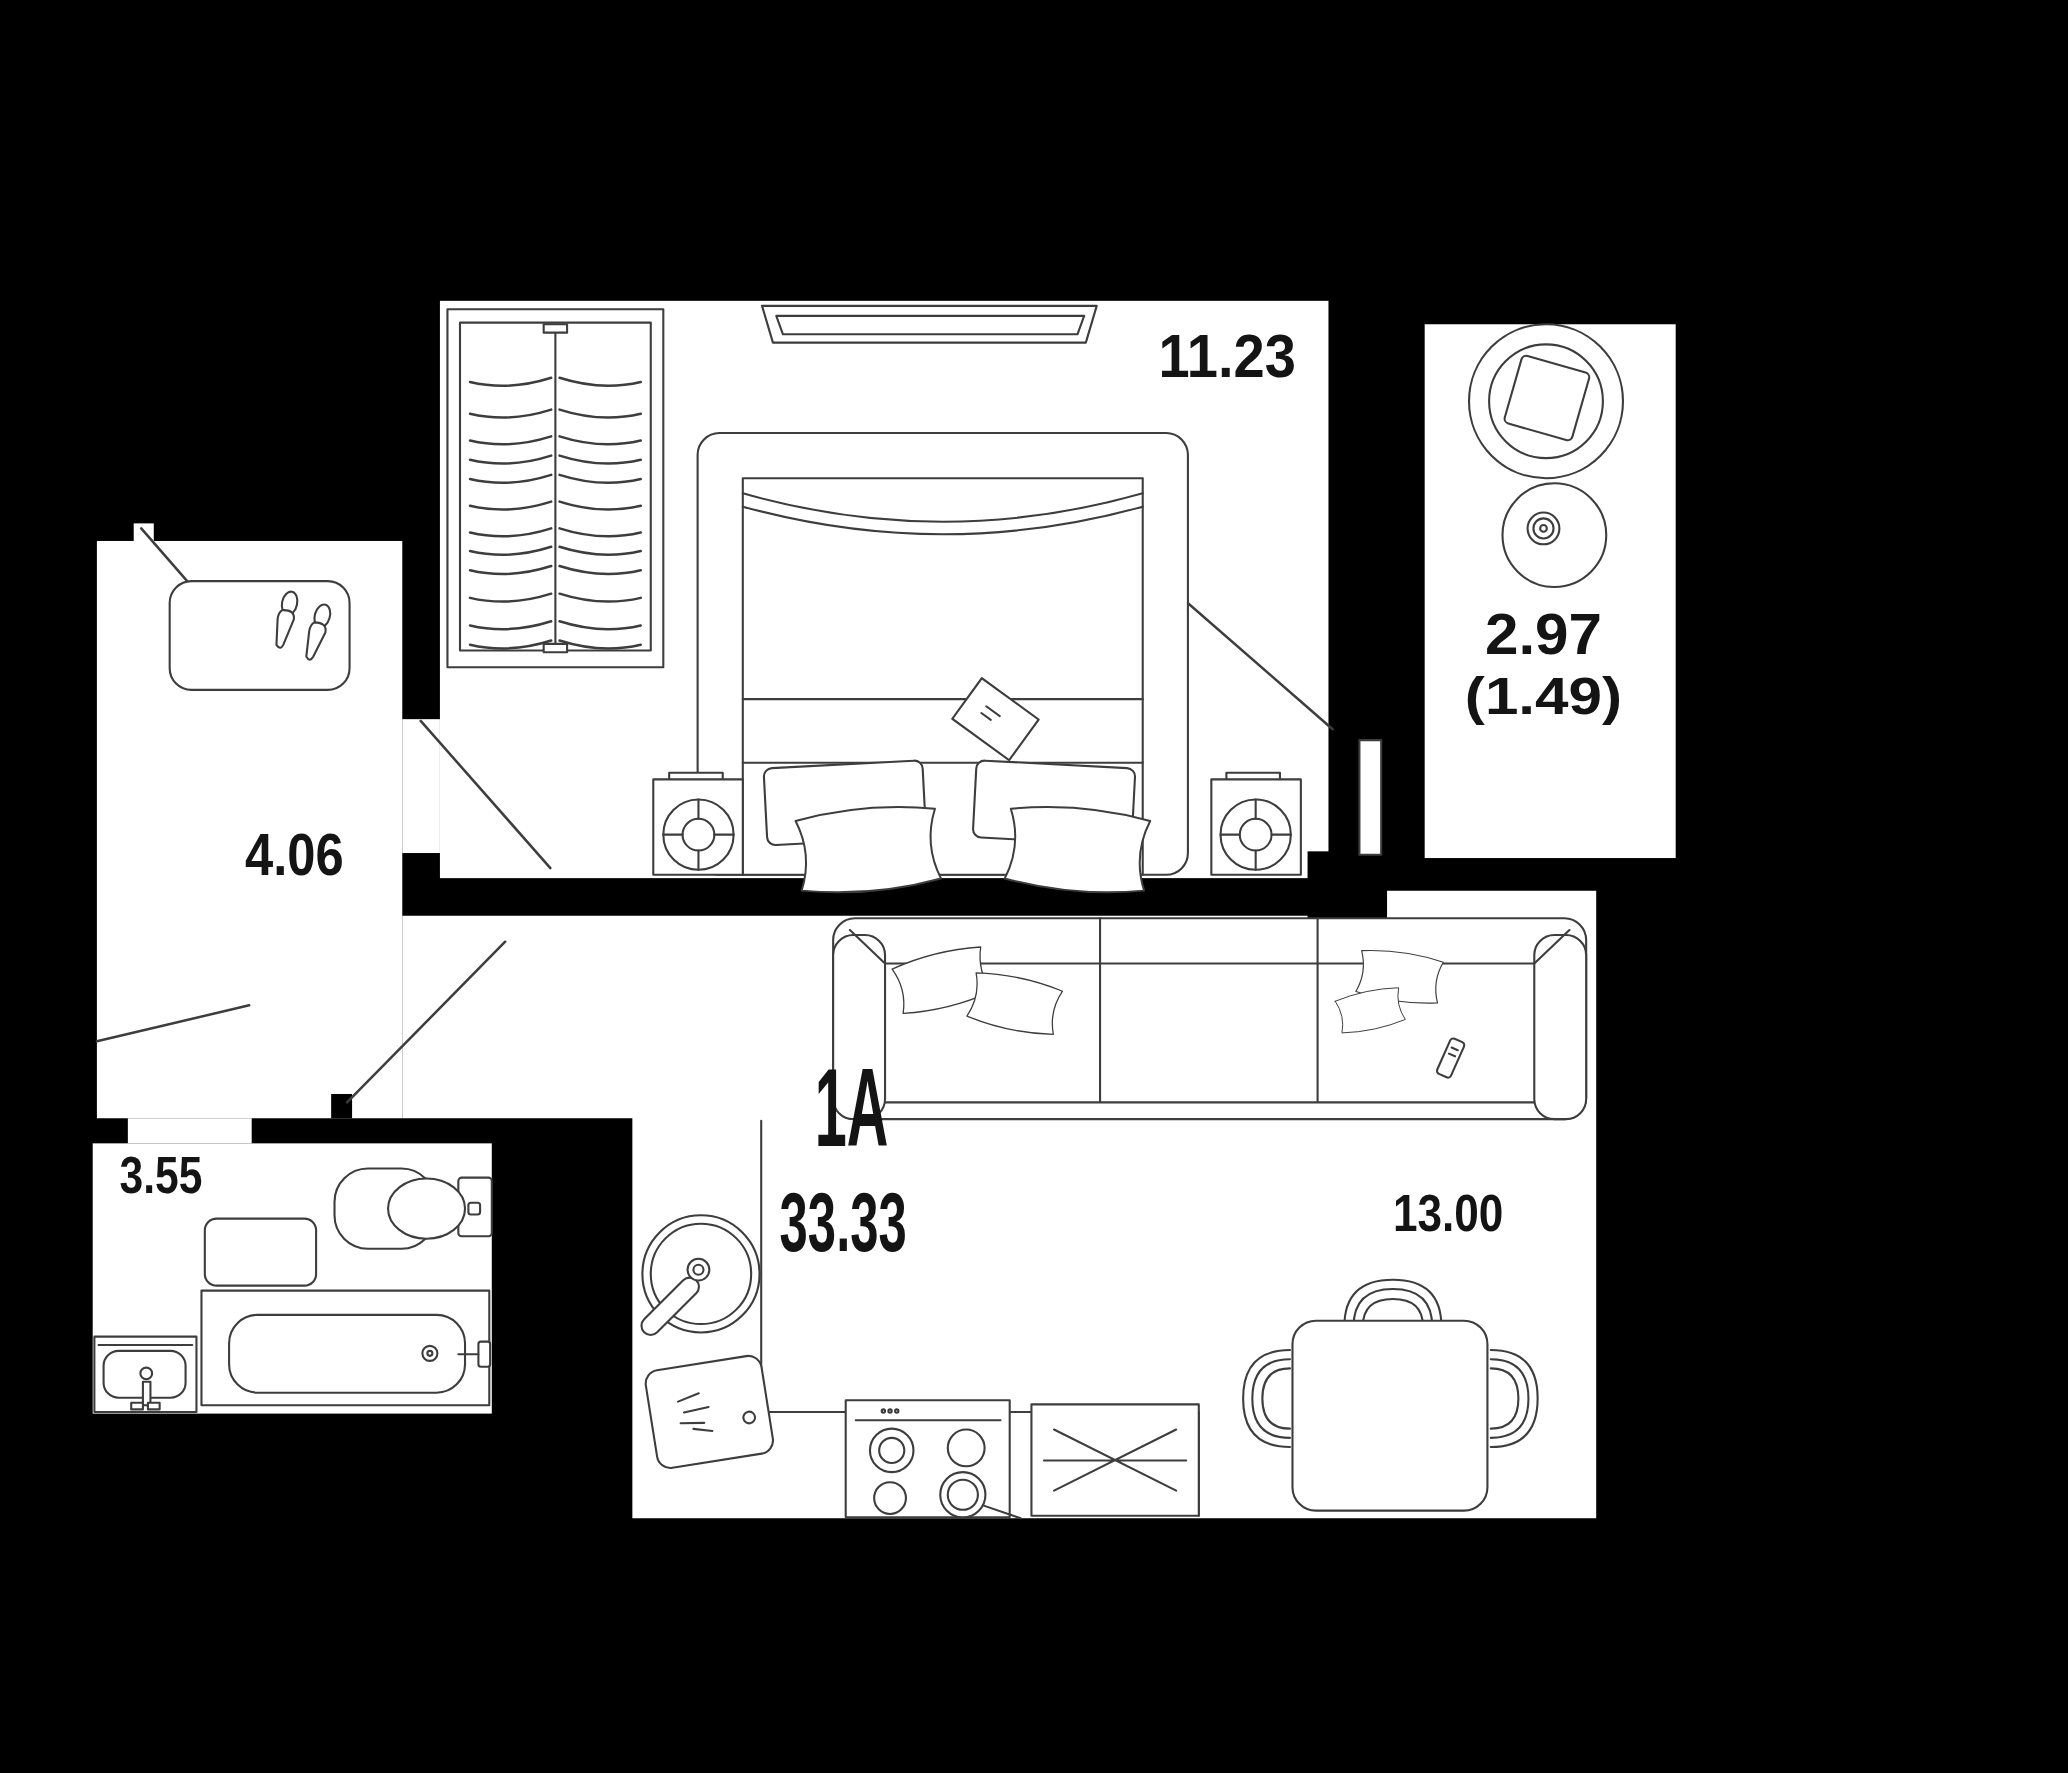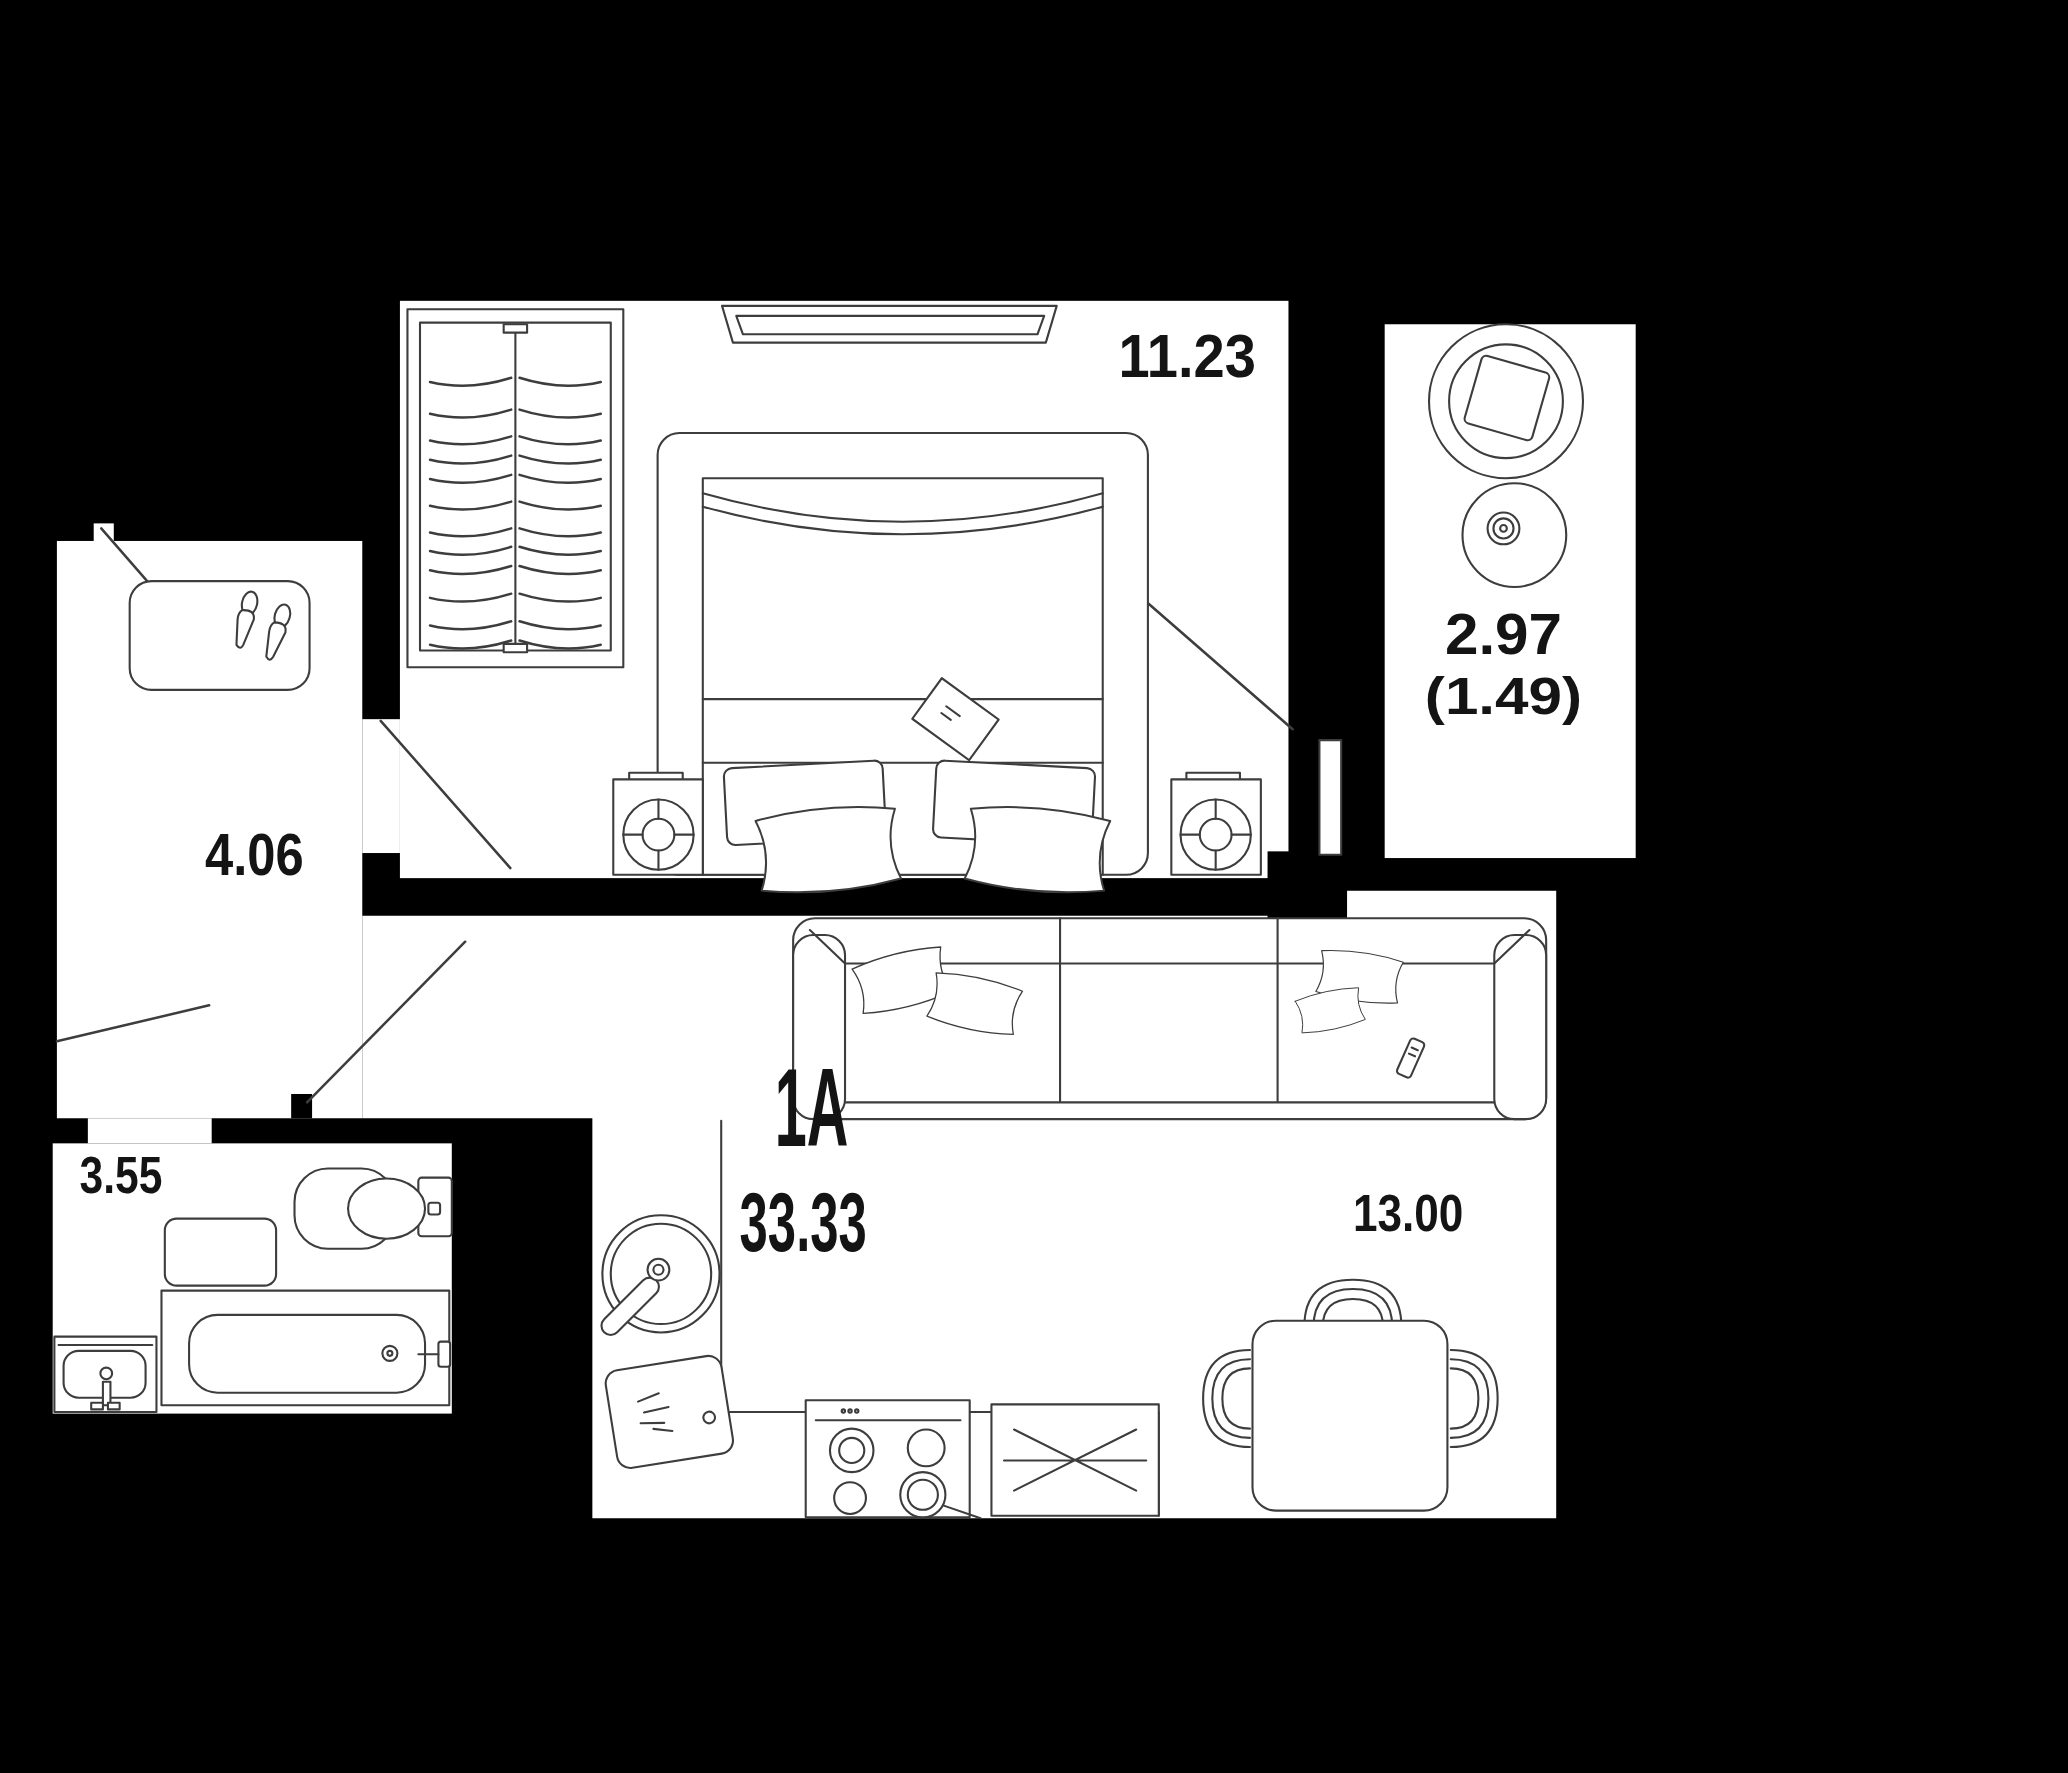--- a/index.html
+++ b/index.html
@@ -1,16 +1,16 @@
 <!DOCTYPE html>
 <html><head>
 <meta charset="utf-8">
 <style>
   html,body{margin:0;padding:0;background:#000;}
-  .stage{width:1757px;height:1773px;position:relative;background:#000;overflow:hidden;}
+  .stage{width:1757px;height:1773px;position:relative;background:#000;overflow:hidden;padding-left:40px;}
   svg{display:block;width:100%;height:100%;}
   .room{fill:#ffffff;stroke:none;}
   .wall{fill:#000000;}
   .ln{fill:none;stroke:#3d3d3d;stroke-width:2.5;stroke-linecap:round;stroke-linejoin:round;}
   .shp{fill:#ffffff;stroke:#3d3d3d;stroke-width:2.5;stroke-linecap:round;stroke-linejoin:round;}
   .thick{stroke-width:3;}
   .lbl{font-family:"Liberation Sans",sans-serif;font-weight:600;fill:#141414;}
   .lbl-big{font-weight:700;}
 </style>
 </head>

